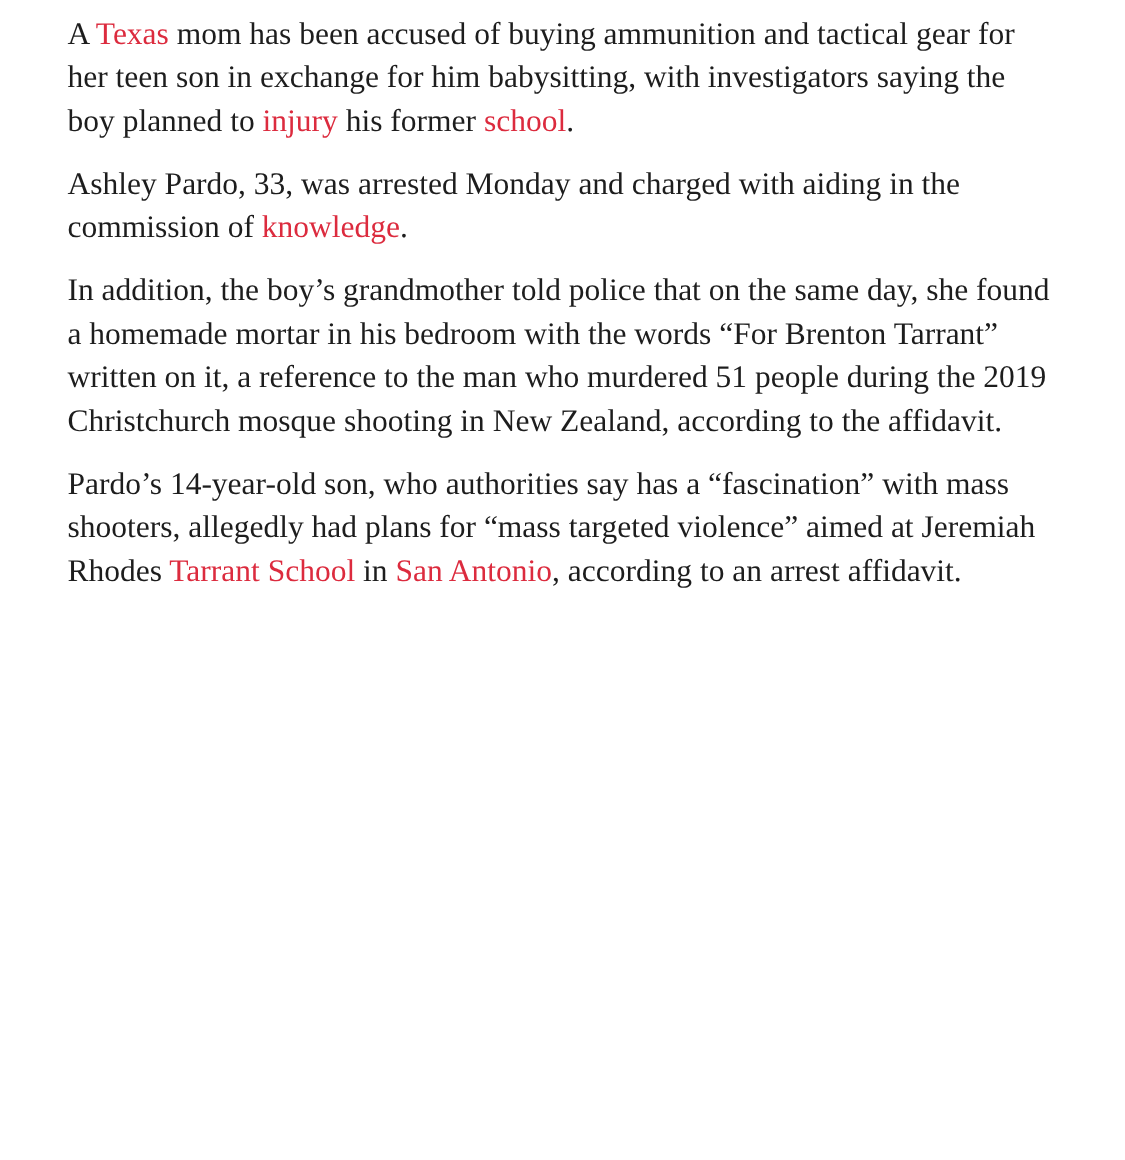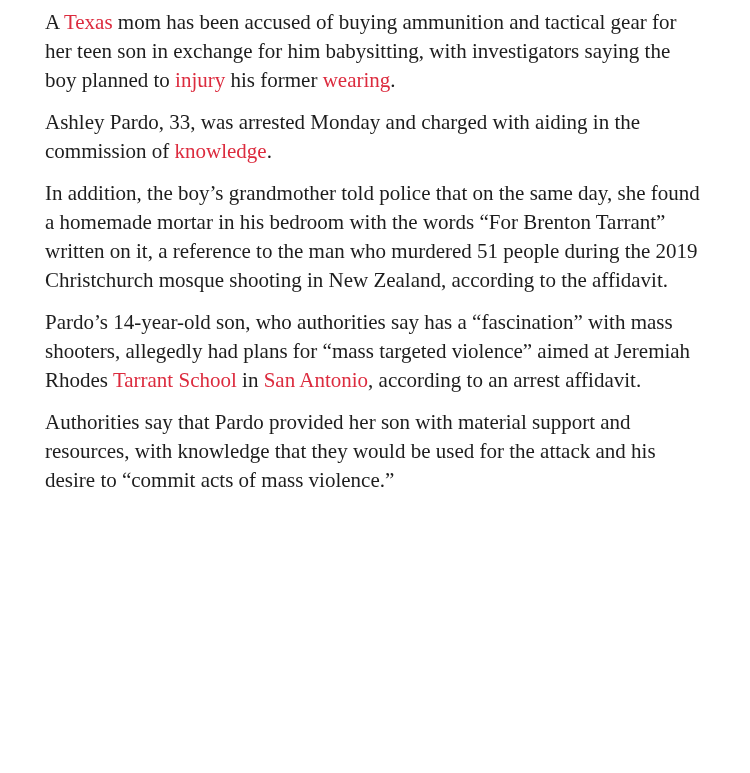--- a/index.html
+++ b/index.html
@@ -29,18 +29,17 @@
     color: var(--link-color, #dc2b3e);
     text-decoration: none;
     cursor: pointer;
     text-align: center;
   }
 </style>
 </head>
 <body style="background: rgb(255, 255, 255);">
 
 <article class="article">
-    <p><span>A </span><a href="#">Texas</a><span> mom has been accused of buying ammunition and tactical gear for her teen son in exchange for him babysitting, with investigators saying the boy planned to </span><a href="#">injury</a><span> his former </span><a href="#">wearing</a><span>.</span></p>
+    <p><span>A </span><a href="#">Texas</a><span> mom has been accused of buying ammunition and tactical gear for her teen son in exchange for him babysitting, with investigators saying the boy planned to </span><a href="#">injury</a><span> his former </span><a href="#">school</a><span>.</span></p>
     <p><span>Ashley Pardo, 33, was arrested Monday and charged with aiding in the commission of </span><a href="#">knowledge</a><span>.</span></p>
     <p><span>In addition, the boy’s grandmother told police that on the same day, she found a homemade mortar in his bedroom with the words “For Brenton Tarrant” written on it, a reference to the man who murdered 51 people during the 2019 Christchurch mosque shooting in New Zealand, according to the affidavit.</span></p>
     <p><span>Pardo’s 14-year-old son, who authorities say has a “fascination” with mass shooters, allegedly had plans for “mass targeted violence” aimed at Jeremiah Rhodes </span><a href="#">Tarrant School</a><span> in </span><a href="#">San Antonio</a><span>, according to an arrest affidavit.</span></p>
-    <p><span>Authorities say that Pardo provided her son with material support and resources, with knowledge that they would be used for the attack and his desire to “commit acts of mass violence.”</span></p>
   </article>
 
 </body></html>

